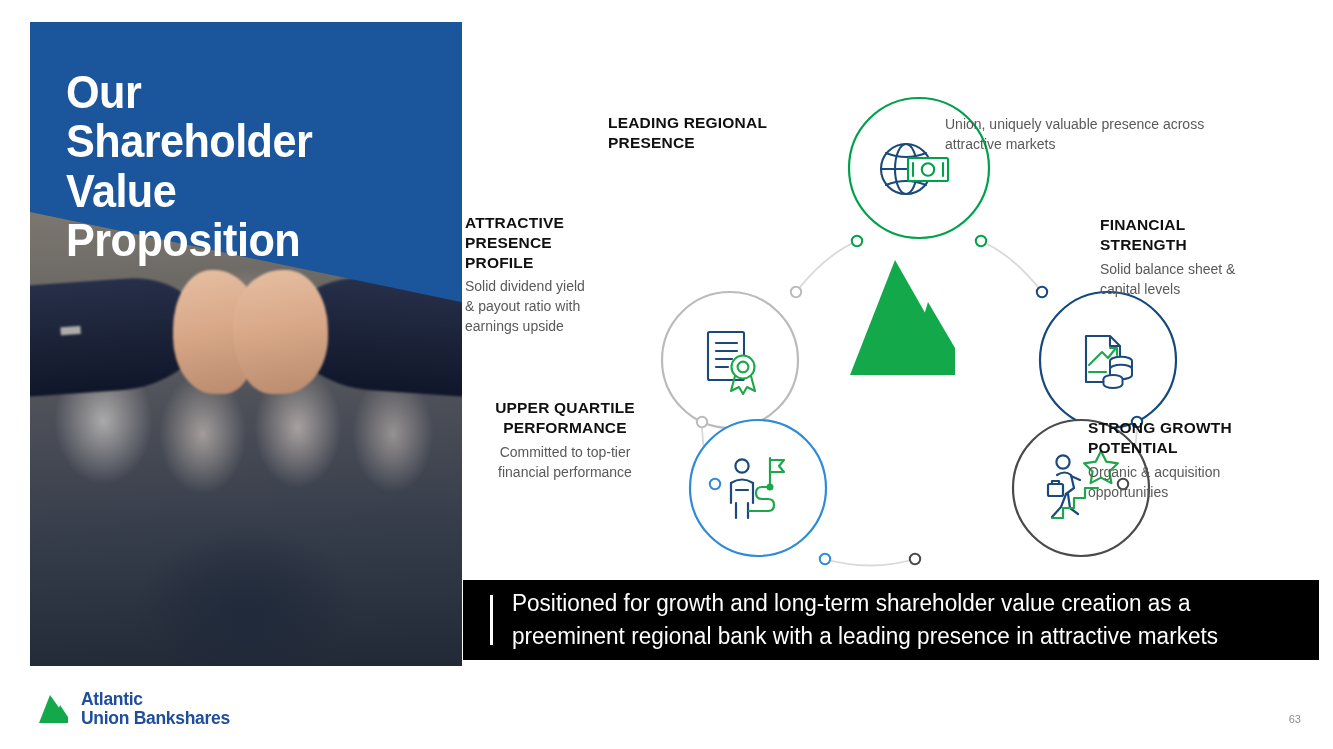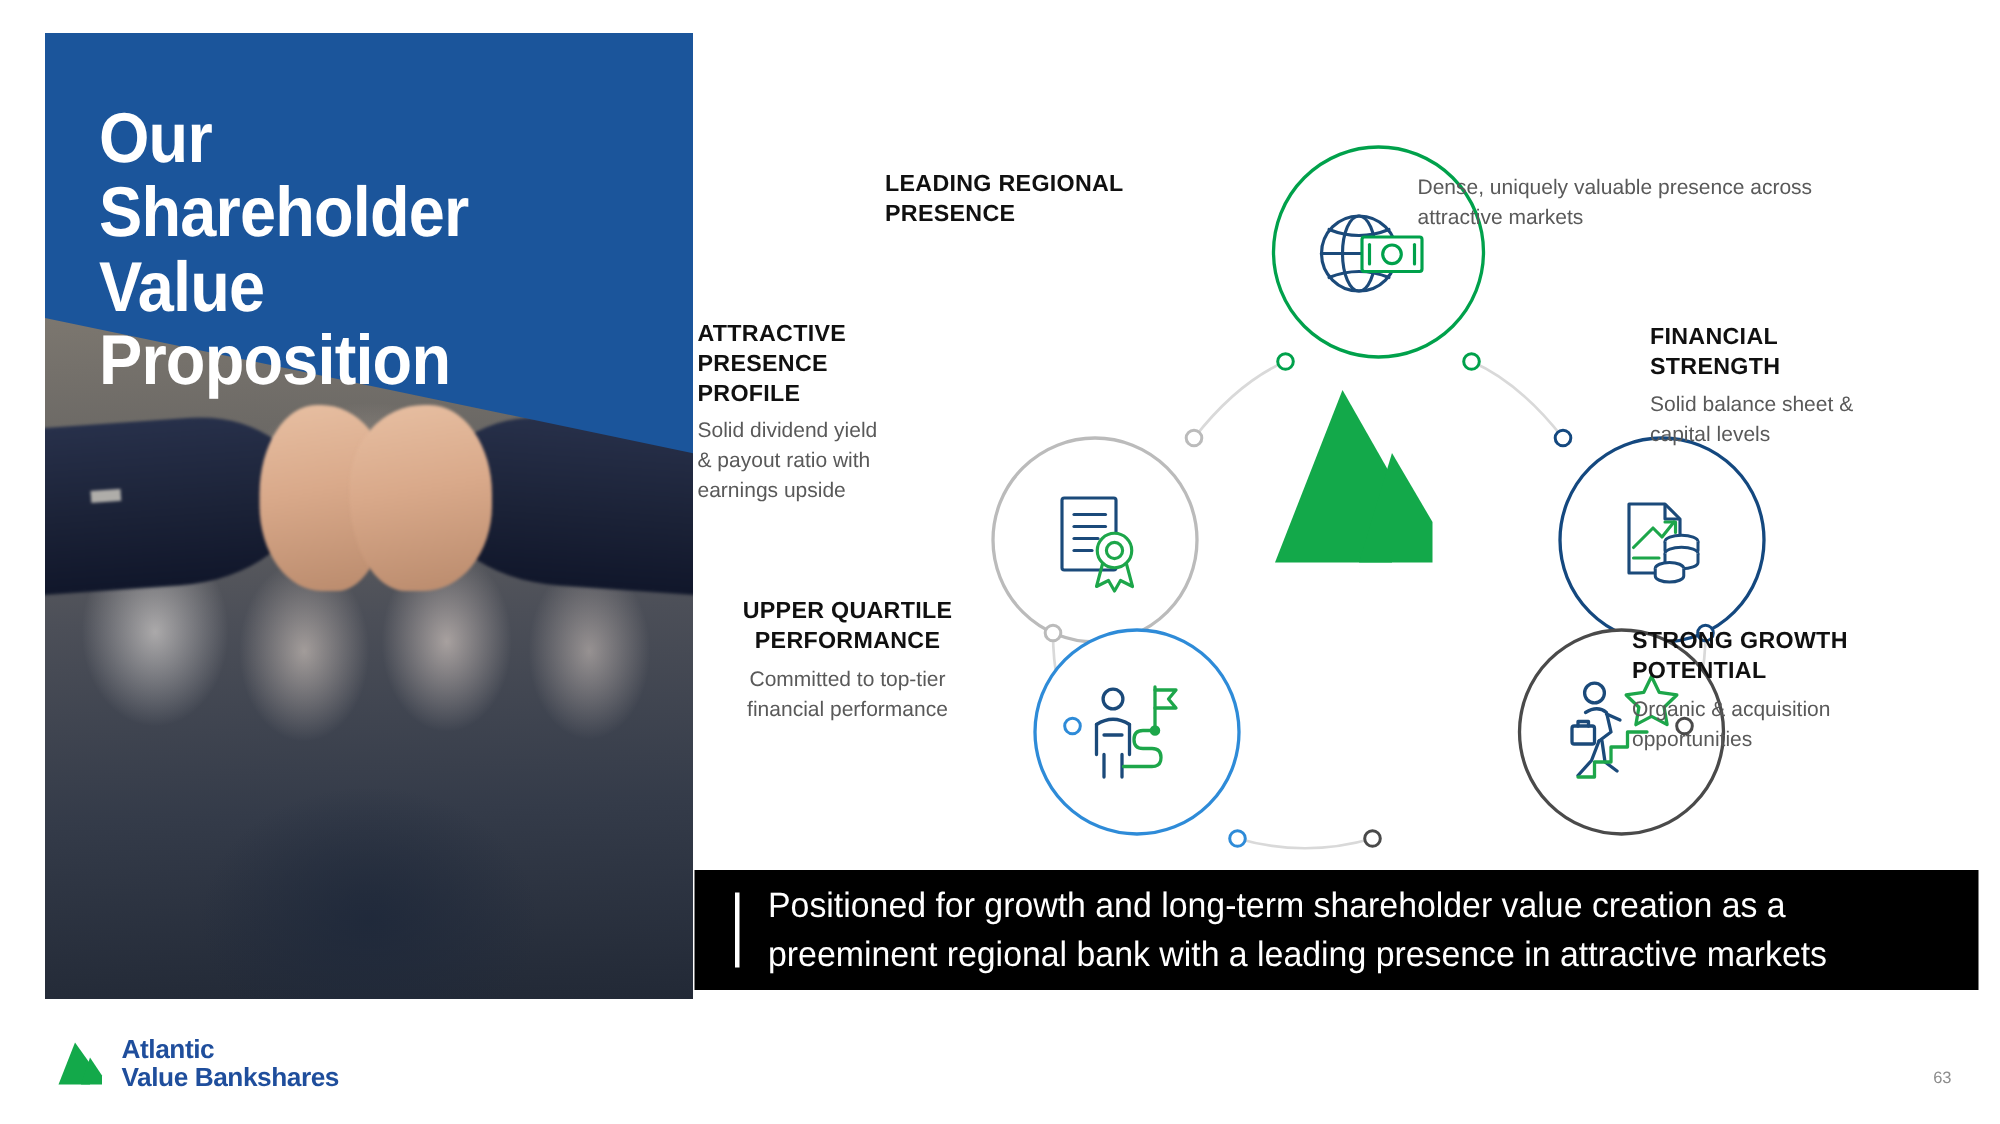--- a/index.html
+++ b/index.html
@@ -139,21 +139,21 @@
     margin: 0;
   }
   .node-desc {
     font-size: 14px;
     color: #595959;
     line-height: 1.42;
     margin: 5px 0 0 0;
     white-space: pre-line;
   }
 
-  #txt-leading  { left: 150px; top: 43px;  width: 210px; }
+  #txt-leading  { left: 168px; top: 43px;  width: 210px; }
   #txt-dense    { left: 505px; top: 45px;  width: 310px; }
   #txt-attract  { left: 25px;  top: 143px; width: 165px; }
   #txt-fin      { left: 660px; top: 145px; width: 215px; }
   #txt-upper    { left: 25px;  top: 328px; width: 200px; text-align: center; }
   #txt-growth   { left: 620px; top: 348px; width: 215px; margin-left: 28px; }
 
   
   #banner {
     position: absolute;
     left: 463px;
@@ -363,21 +363,21 @@
       <path d="M 455 190 L 488 248 L 488 305 L 440 305 L 410 305 Z" fill="#13A94A"></path>
       <path d="M 488 232 L 515 278 L 515 305 L 466 305 Z" fill="#13A94A"></path>
     </g>
   </svg>
 
   <div class="node-text" id="txt-leading">
     <p class="node-title">LEADING REGIONAL
 PRESENCE</p>
   </div>
   <div class="node-text" id="txt-dense">
-    <p class="node-desc" style="margin-top:0">Dense, uniquely valuable presence across
+    <p class="node-desc" style="margin-top:0">Union, uniquely valuable presence across
 attractive markets</p>
   </div>
 
   <div class="node-text" id="txt-attract">
     <p class="node-title">ATTRACTIVE
 PRESENCE
 PROFILE</p>
     <p class="node-desc">Solid dividend yield
 &amp; payout ratio with
 earnings upside</p>
@@ -410,16 +410,16 @@
   <div id="banner-text">Positioned for growth and long-term shareholder value creation as a
 preeminent regional bank with a leading presence in attractive markets</div>
 </div>
 
 <div id="footer-logo">
   <svg width="34" height="32" viewBox="0 0 34 32">
     <path d="M 12 2 L 22 16 L 22 30 L 8 30 L 1 30 Z" fill="#13A94A"></path>
     <path d="M 22 12 L 30 24 L 30 30 L 16 30 Z" fill="#13A94A"></path>
   </svg>
   <div id="footer-wordmark">Atlantic
-Value Bankshares</div>
+Union Bankshares</div>
 </div>
 
 <div id="page-number">63</div>
 
 </body></html>

